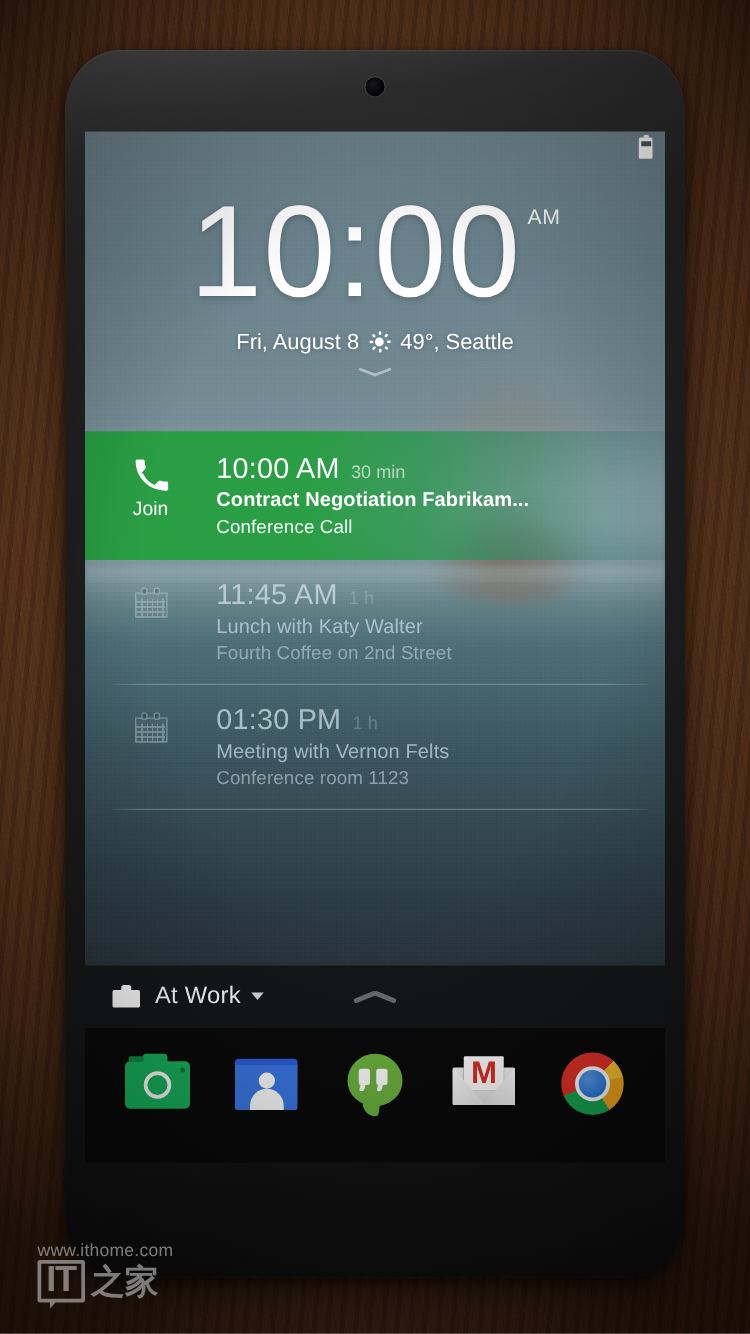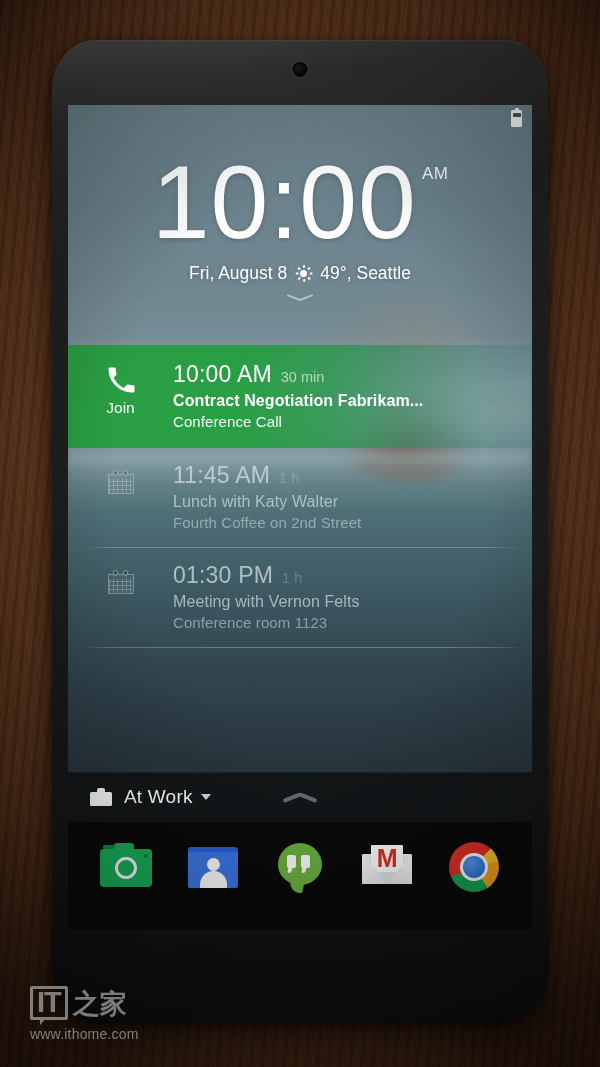--- a/index.html
+++ b/index.html
@@ -583,20 +583,20 @@
             <span class="core"></span>
         </span>
       </div>
 
     </div>
   </div>
 
   <div id="vignette"></div>
 
   <div id="watermark">
+    <div id="wm-url">www.ithome.com</div>
     <div id="wm-logo">
       <span id="wm-it">IT</span>
       <span id="wm-cn">之家</span>
     </div>
-    <div id="wm-url">www.ithome.com</div>
   </div>
 
 </div>
 
 </body></html>

